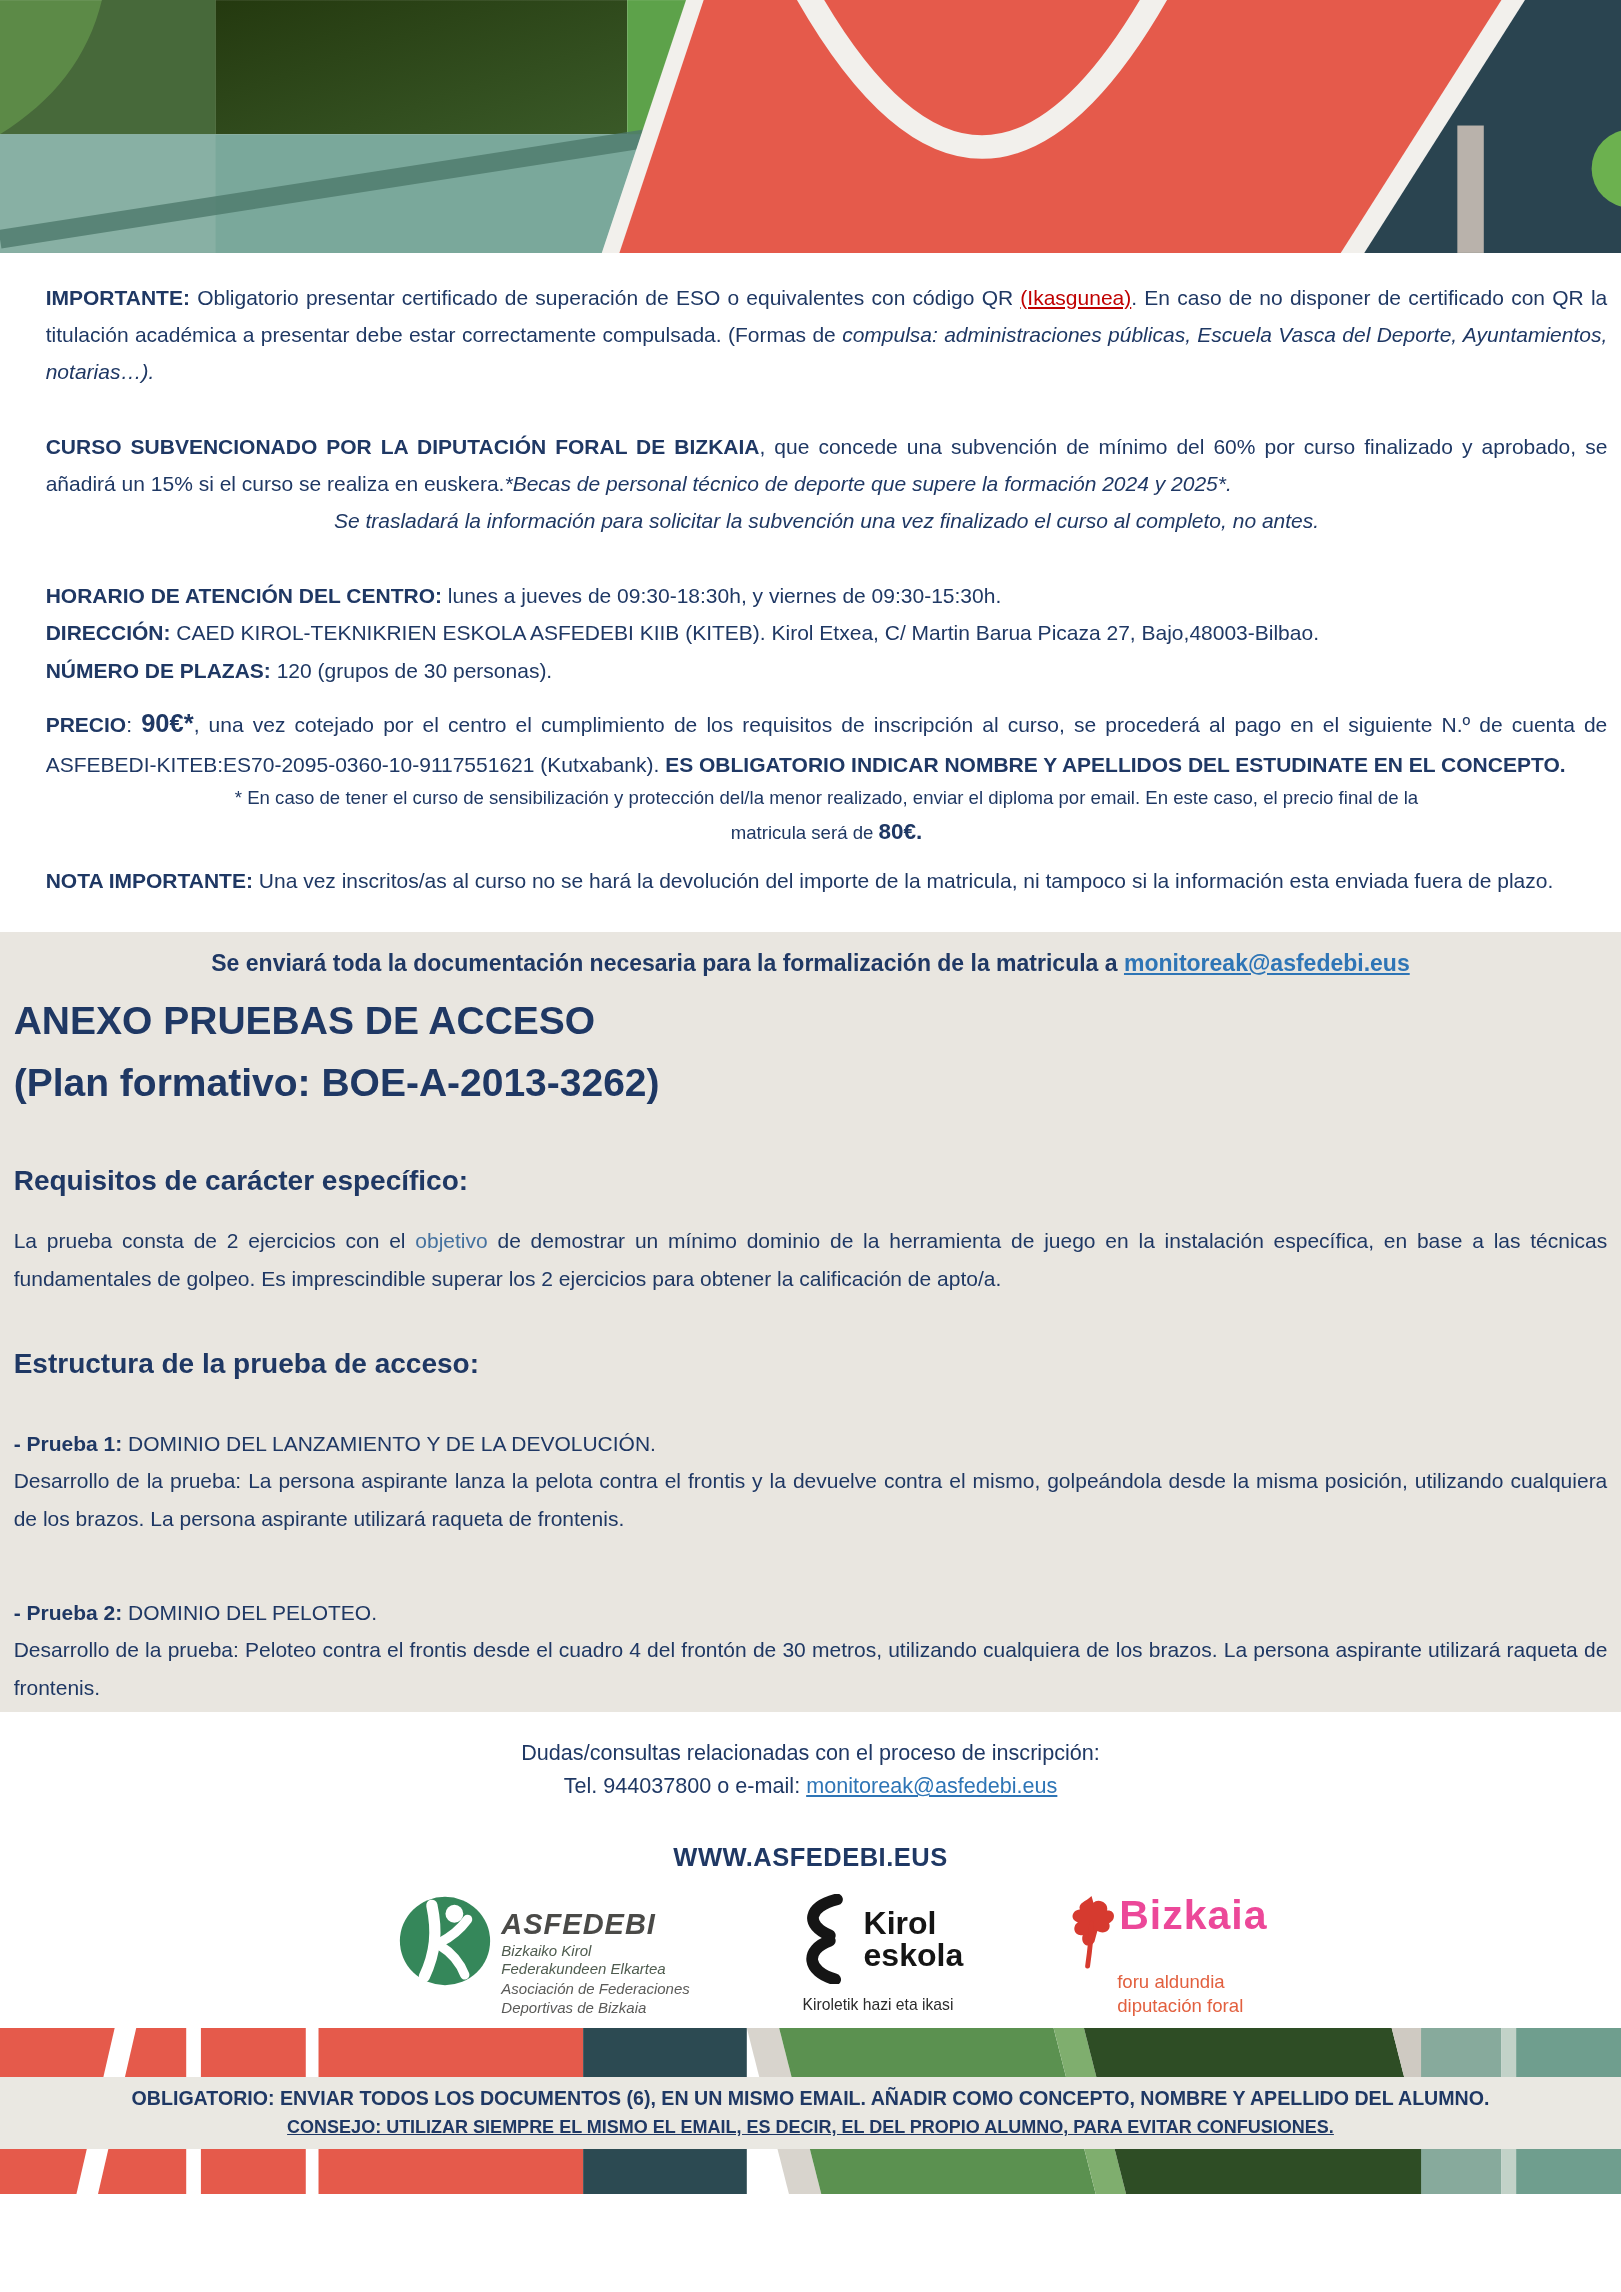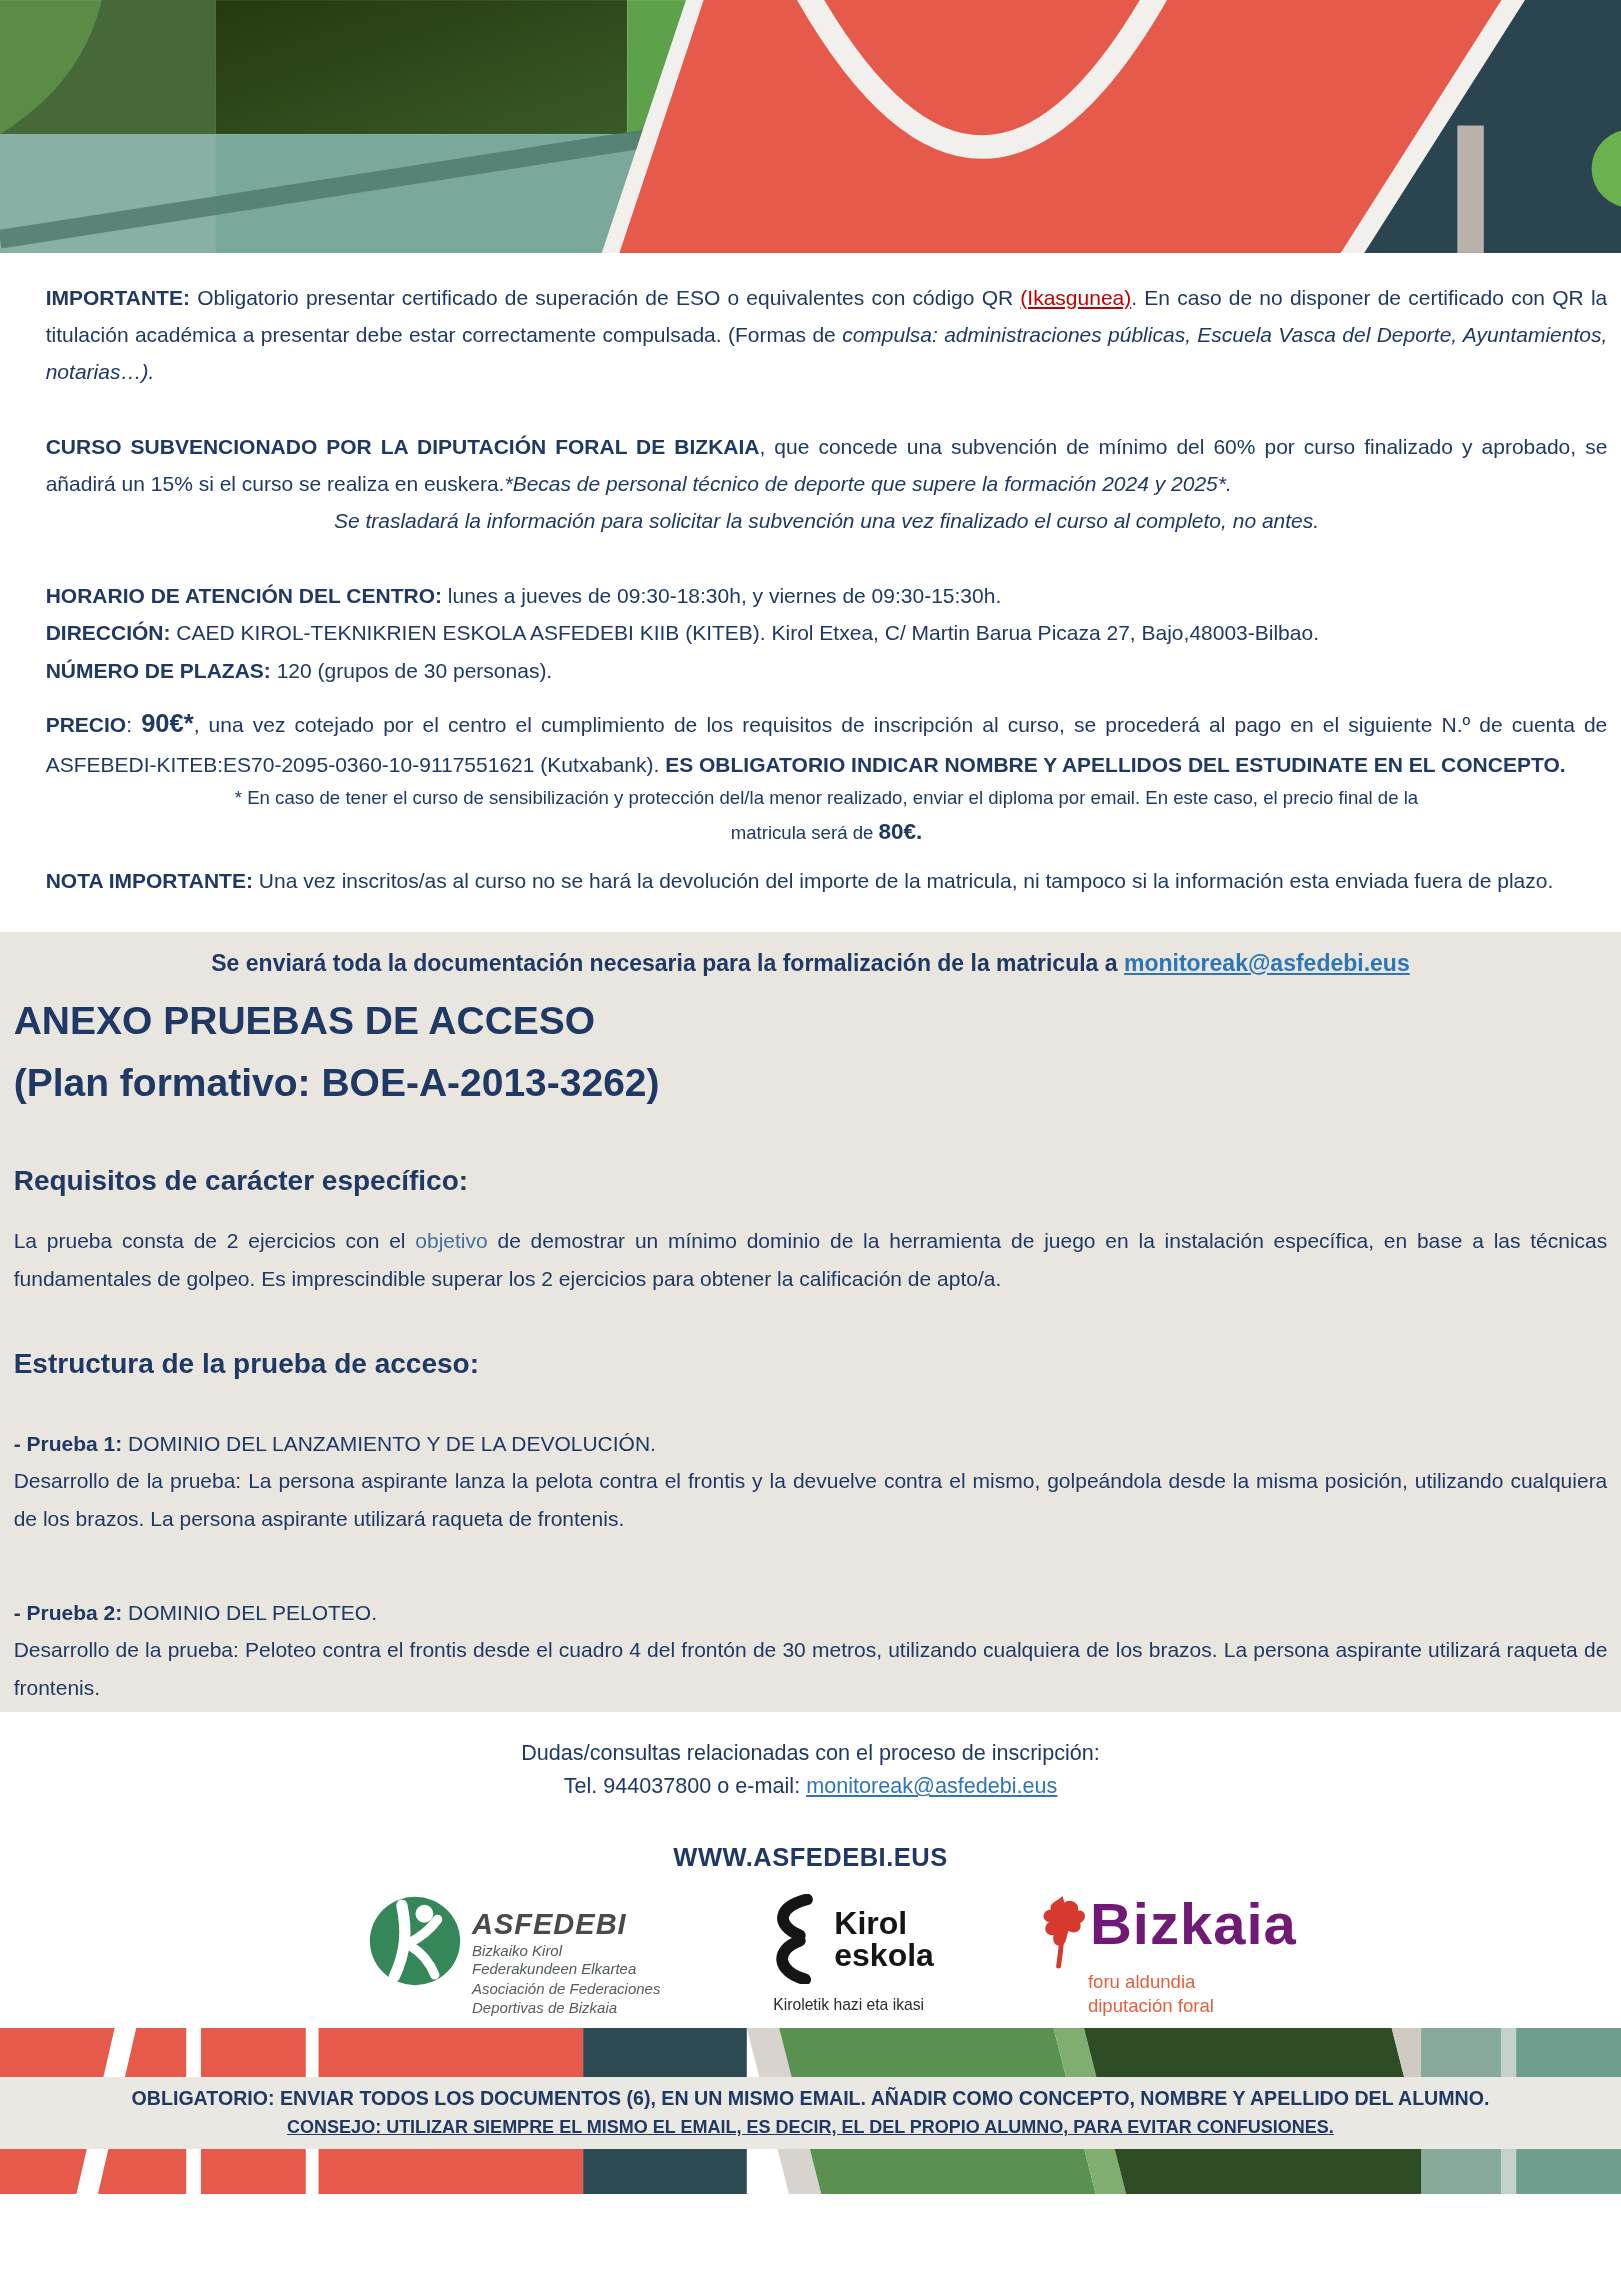--- a/index.html
+++ b/index.html
@@ -39,21 +39,21 @@
   .logo{display:flex;flex-direction:column;}
   .asf{flex-direction:row;gap:9.8px;}
   .asf-icon{flex:0 0 auto;}
   .asf-name{font-size:29px;font-weight:bold;font-style:italic;color:#4a4a48;letter-spacing:1px;margin-top:13.7px;}
   .asf-sub{font-size:15px;font-weight:normal;font-style:italic;color:#4f5c4f;line-height:1.25;margin-top:1px;}
   .asf-sub2{color:#5a5a58;}
   .kirol-top{display:flex;align-items:center;gap:9.8px;}
   .kirol-name{font-size:32px;font-weight:bold;color:#151515;line-height:1.0;}
   .kirol-sub{font-size:15.7px;color:#2b2b2b;margin-top:11.8px;text-align:center;}
   .biz-top{display:flex;align-items:flex-start;gap:2px;}
-  .biz-name{font-size:58px;font-weight:bold;color:#701a75;letter-spacing:1px;line-height:1.05;}
+  .biz-name{font-size:41px;font-weight:bold;color:#ec4899;letter-spacing:1px;line-height:1.05;}
   .biz-sub{font-size:18.6px;color:#e2603f;line-height:1.3;margin-left:51px;}
   
   .footer{position:relative;width:1621px;height:166px;margin-top:13.7px;}
   .footer svg{position:absolute;inset:0;}
   .footer-band{
     position:absolute;left:0;top:49px;width:100%;height:72px;background:#eae8e2;
     display:flex;flex-direction:column;justify-content:center;align-items:center;
   }
   .footer-line1{font-size:19.6px;font-weight:bold;}
   .footer-line2{font-size:18px;font-weight:bold;text-decoration:underline;margin-top:7px;}

